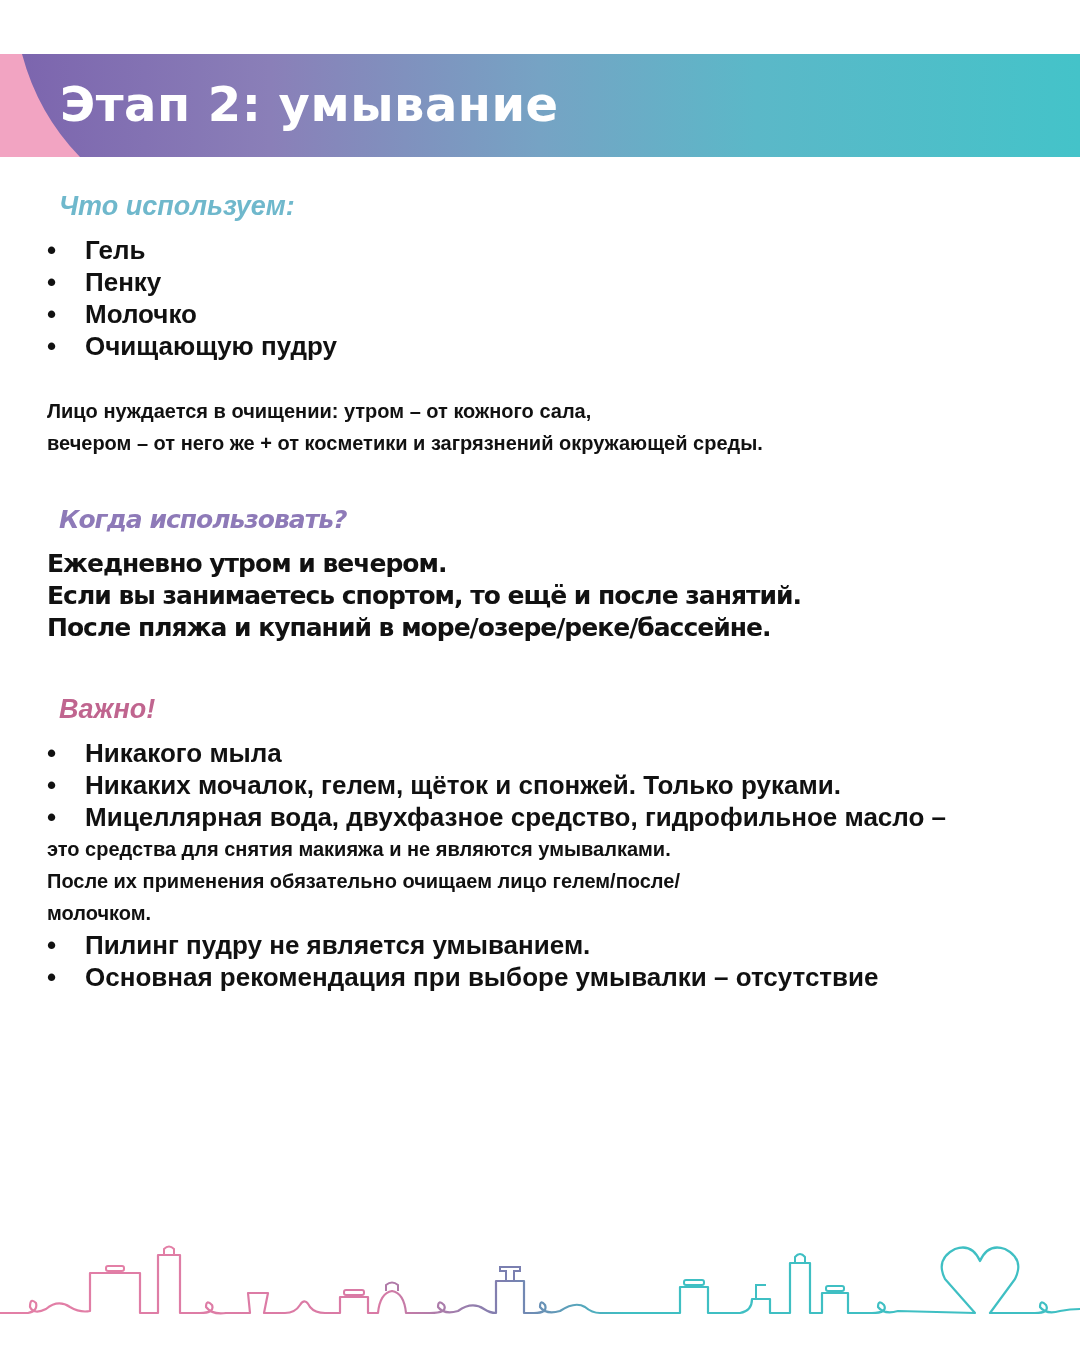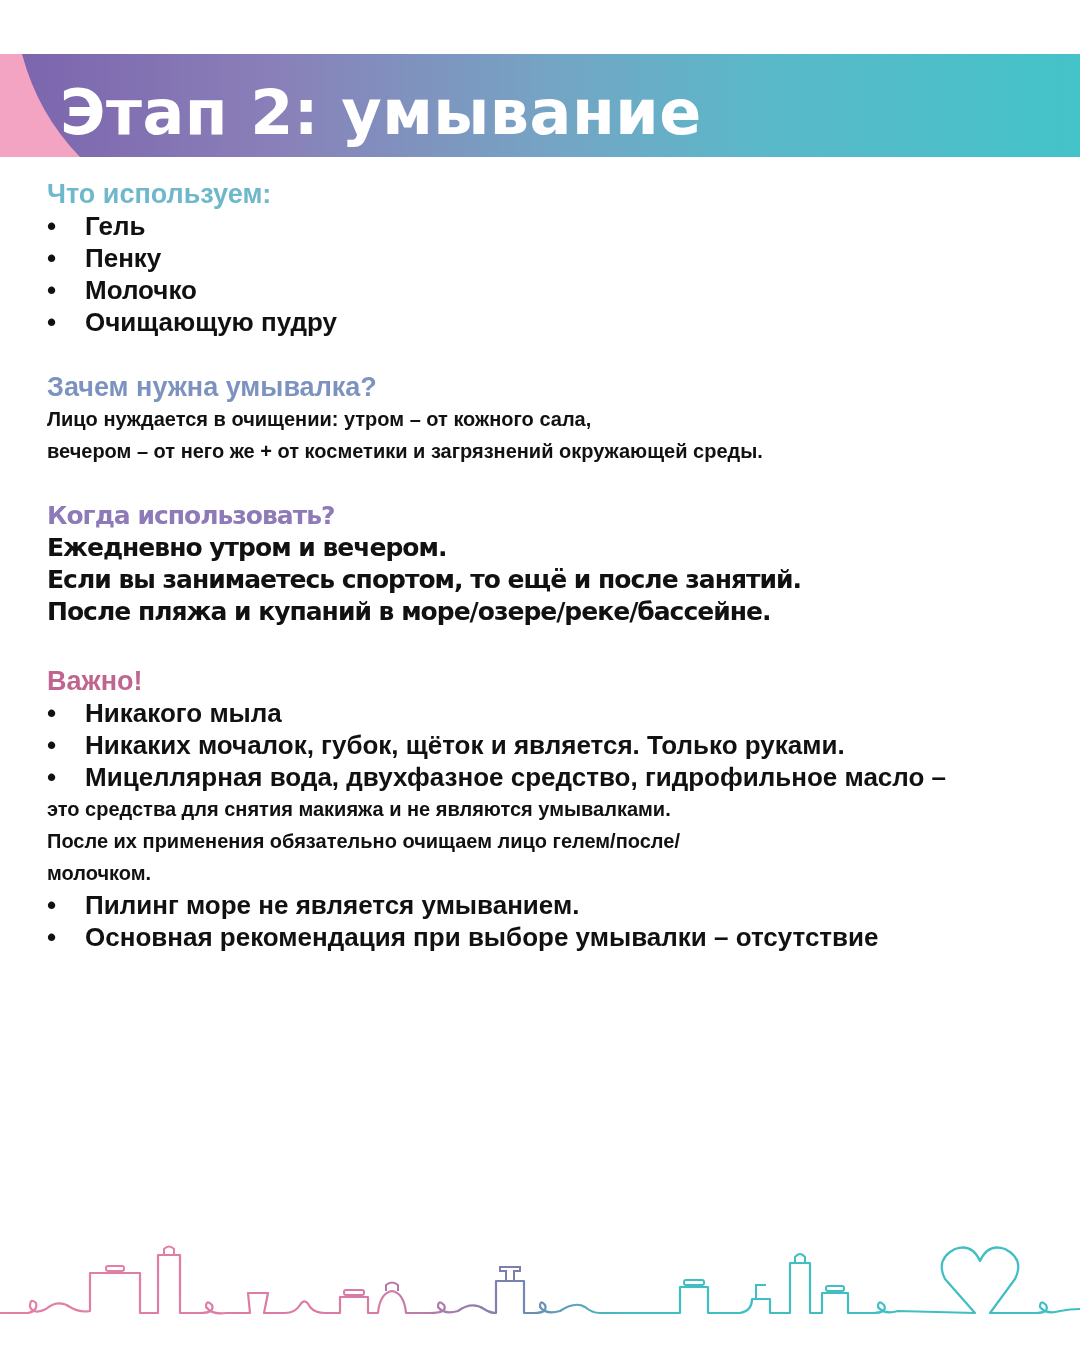--- a/index.html
+++ b/index.html
@@ -12,25 +12,25 @@
       background: linear-gradient(90deg, #7b63ad 0%, #8a7fb8 25%, #76a3c4 50%, #5bb8c8 70%, #44c3c9 100%);
       overflow: hidden;
     }
     .header .pink {
       position: absolute; left: 0; top: 0; width: 80px; height: 103px;
       background: #f2a4c2;
       clip-path: path("M0 0 L22 0 Q38 60 80 103 L0 103 Z");
     }
     .header h1 {
       position: absolute; left: 60px; top: 22px; margin: 0;
-      font-size: 62px; font-weight: bold; color: #ffffff; letter-spacing: 0.5px;
+      font-size: 48px; font-weight: bold; color: #ffffff; letter-spacing: 0.5px;
       font-family: "DejaVu Sans", sans-serif;
     }
     .content { position: absolute; left: 47px; top: 178px; width: 1020px; }
-    .sec-title { font-size: 27px; font-weight: bold; line-height: 32px; margin: 0; }
+    .sec-title { font-size: 27px; font-weight: bold; line-height: 32px; margin: 12px; font-style: italic; }
     .line { font-size: 20px; font-weight: bold; line-height: 32px; margin: 0; white-space: nowrap; }
     .cond { font-family: "DejaVu Sans", sans-serif; letter-spacing: -1px; font-size: 25px; font-weight: bold; }
     .bullet { display: flex; font-size: 26px; font-weight: bold; line-height: 32px; white-space: nowrap; }
     .bullet .dot { width: 38px; flex: none; }
     .gap-lg { height: 33px; }
     .footer { position: absolute; left: 0; top: 1235px; width: 1080px; height: 90px; }
   </style>
 </head>
 <body>
 
@@ -56,21 +56,20 @@
         <span>Молочко</span>
       </div>
     <div class="bullet">
         <span class="dot">•</span>
         <span>Очищающую пудру</span>
       </div>
   </div>
   <div class="gap-lg"></div>
 
   <div>
-    <p class="sec-title" style="color:#7d93bf">Зачем нужна умывалка?</p>
     <p class="line">Лицо нуждается в очищении: утром – от кожного сала,</p>
     <p class="line">вечером – от него же + от косметики и загрязнений окружающей среды.</p>
   </div>
   <div class="gap-lg"></div>
 
   <div>
     <p class="sec-title cond" style="color:#8e7ab8">Когда использовать?</p>
     <p class="line cond">Ежедневно утром и вечером.</p>
     <p class="line cond">Если вы занимаетесь спортом, то ещё и после занятий.</p>
     <p class="line cond">После пляжа и купаний в море/озере/реке/бассейне.</p>
@@ -78,32 +77,32 @@
   <div class="gap-lg" style="height:37px"></div>
 
   <div>
     <p class="sec-title" style="color:#c0658f">Важно!</p>
     <div class="bullet">
         <span class="dot">•</span>
         <span>Никакого мыла</span>
       </div>
     <div class="bullet">
         <span class="dot">•</span>
-        <span>Никаких мочалок, губок, щёток и является. Только руками.</span>
+        <span>Никаких мочалок, гелем, щёток и спонжей. Только руками.</span>
       </div>
     <div class="bullet">
         <span class="dot">•</span>
         <span>Мицеллярная вода, двухфазное средство, гидрофильное масло –</span>
       </div>
     <p class="line">это средства для снятия макияжа и не являются умывалками.</p>
     <p class="line">После их применения обязательно очищаем лицо гелем/после/</p>
     <p class="line">молочком.</p>
     <div class="bullet">
         <span class="dot">•</span>
-        <span>Пилинг море не является умыванием.</span>
+        <span>Пилинг пудру не является умыванием.</span>
       </div>
     <div class="bullet">
         <span class="dot">•</span>
         <span>Основная рекомендация при выборе умывалки – отсутствие</span>
       </div>
   </div>
 </div>
 
 <svg class="footer" viewBox="0 0 1080 90" xmlns="http://www.w3.org/2000/svg">
   <defs>

